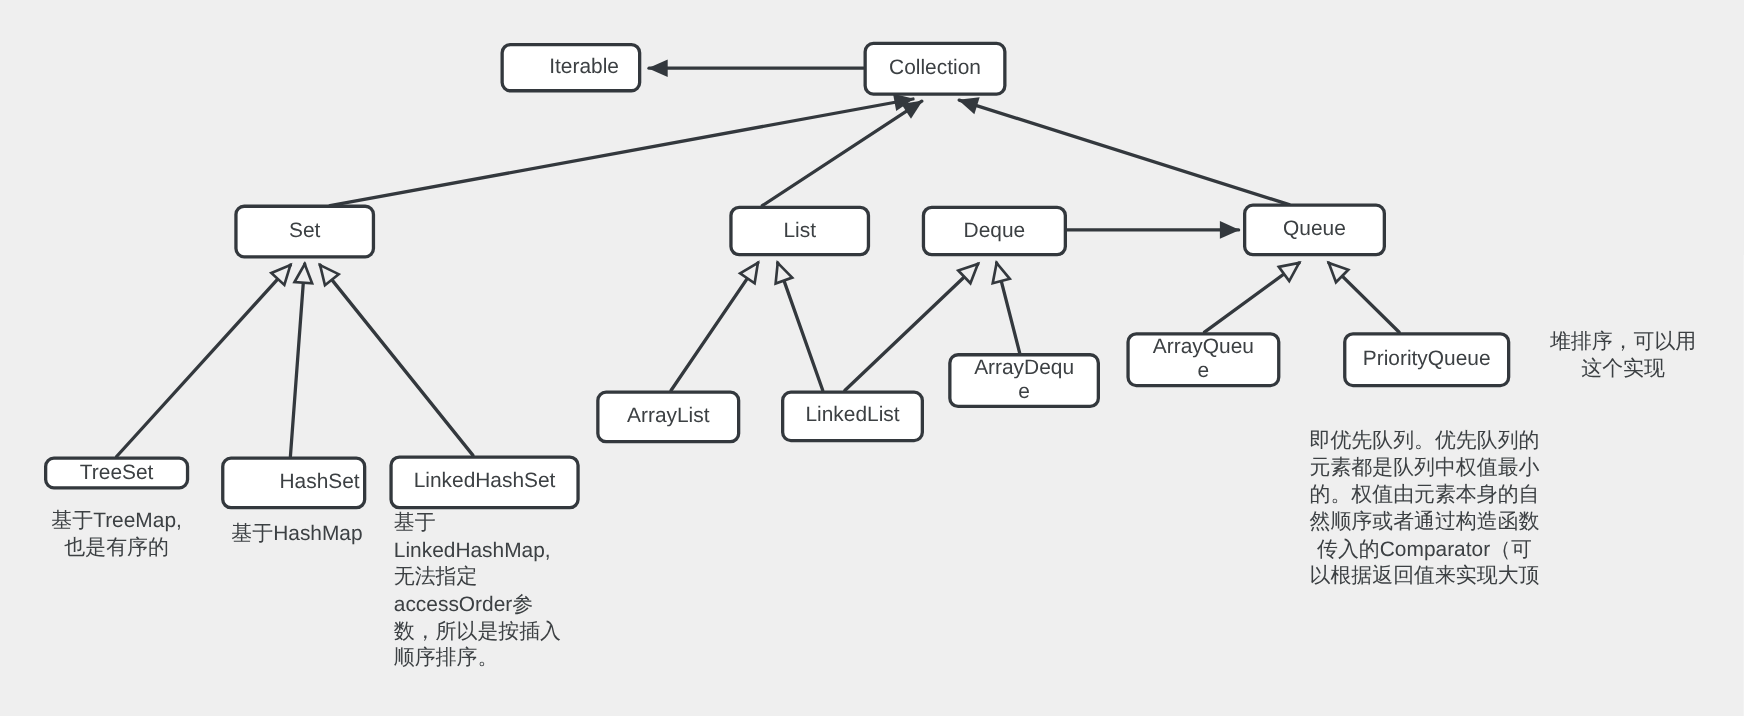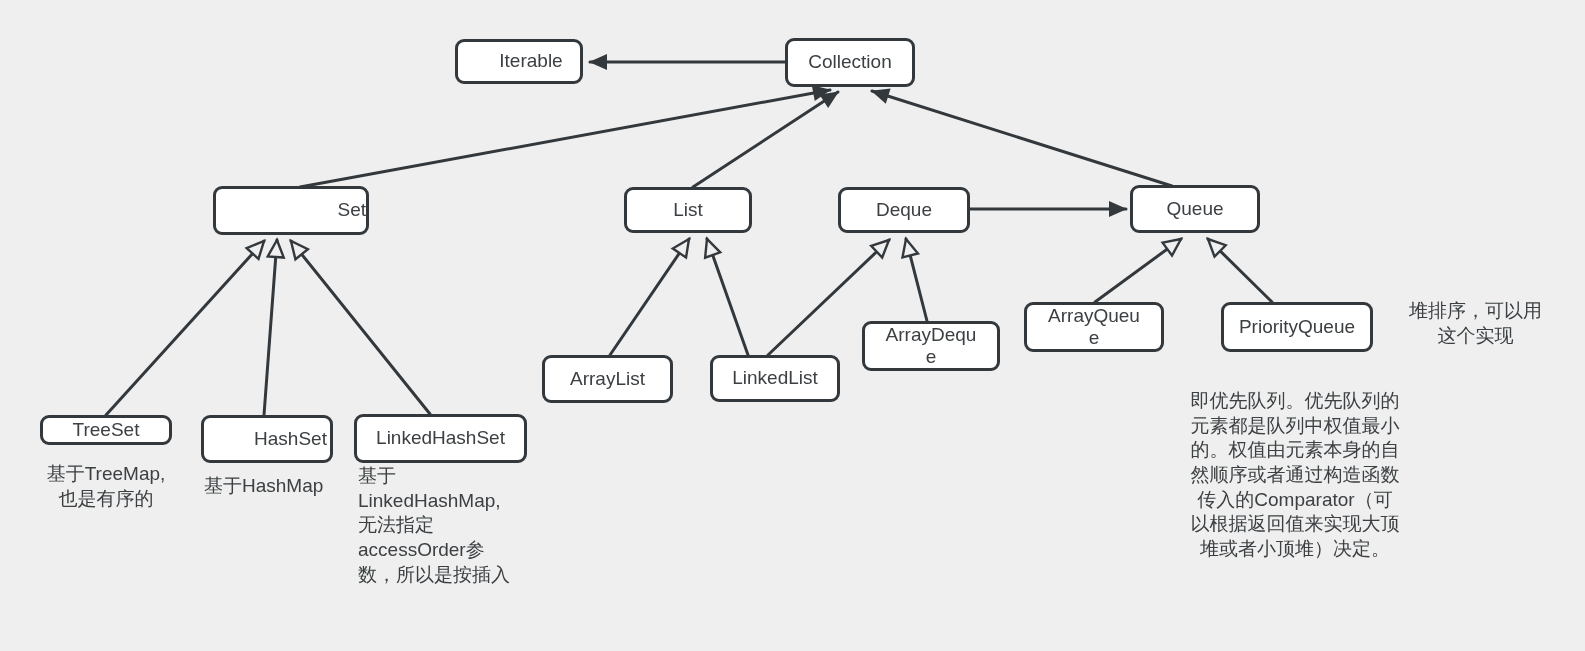--- a/index.html
+++ b/index.html
@@ -84,24 +84,24 @@
         <line x1="1272" y1="302" x2="1208" y2="239" class="edge" marker-end="url(#arrow-hollow)"></line>
       </g>
   </svg>
   <div id="nodes">
       <div class="node" style="left: 455px; top: 39px; width: 128px; height: 45px; padding-left: 24px;">
         <span>Iterable</span>
       </div>
       <div class="node" style="left: 785px; top: 38px; width: 130px; height: 49px;">
         <span>Collection</span>
       </div>
-      <div class="node" style="left: 213px; top: 186px; width: 156px; height: 49px; align-items: flex-end;">
+      <div class="node" style="left: 213px; top: 186px; width: 128px; height: 49px;">
         <span>Set</span>
       </div>
-      <div class="node" style="left: 624px; top: 187px; width: 128px; height: 46px;">
+      <div class="node" style="left: 663px; top: 187px; width: 128px; height: 46px;">
         <span>List</span>
       </div>
       <div class="node" style="left: 838px; top: 187px; width: 132px; height: 46px;">
         <span>Deque</span>
       </div>
       <div class="node" style="left: 1130px; top: 185px; width: 130px; height: 48px;">
         <span>Queue</span>
       </div>
       <div class="node" style="left: 40px; top: 415px; width: 132px; height: 30px;">
         <span>TreeSet</span>
@@ -128,37 +128,37 @@
       </div>
       <div class="node" style="left: 1221px; top: 302px; width: 152px; height: 50px;">
         <span>PriorityQueue</span>
       </div>
     </div>
   <div id="notes">
       <div class="note" style="left: 30px; top: 462px; width: 152px; text-align: center;">
         <span>基于TreeMap,</span>
         <span>也是有序的</span>
       </div>
-      <div class="note" style="left: 204px; top: 474px; width: 152px; ">
+      <div class="note" style="left: 194px; top: 474px; width: 152px; text-align: center;">
         <span>基于HashMap</span>
       </div>
       <div class="note" style="left: 358px; top: 464px; width: 175px; text-align: left;">
         <span>基于</span>
         <span>LinkedHashMap,</span>
         <span>无法指定</span>
         <span>accessOrder参</span>
         <span>数，所以是按插入</span>
+        <span>顺序排序。</span>
       </div>
       <div class="note" style="left: 1398px; top: 299px; width: 155px; text-align: center;">
         <span>堆排序，可以用</span>
         <span>这个实现</span>
       </div>
       <div class="note" style="left: 1178px; top: 389px; width: 234px; text-align: center;">
         <span>即优先队列。优先队列的</span>
         <span>元素都是队列中权值最小</span>
         <span>的。权值由元素本身的自</span>
         <span>然顺序或者通过构造函数</span>
         <span>传入的Comparator（可</span>
         <span>以根据返回值来实现大顶</span>
-        <span>堆或者小顶堆）决定。</span>
       </div>
     </div>
 </div>
 
 </body></html>

